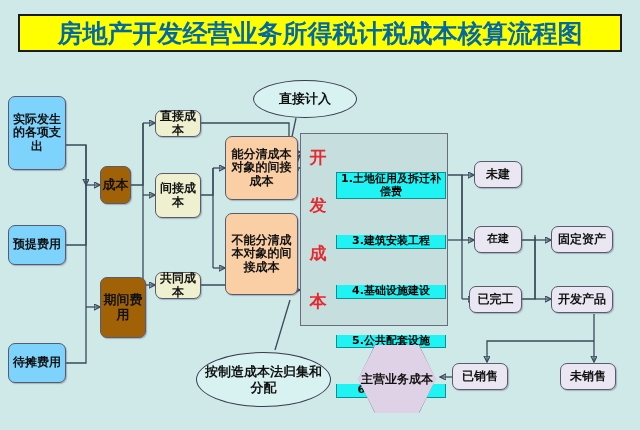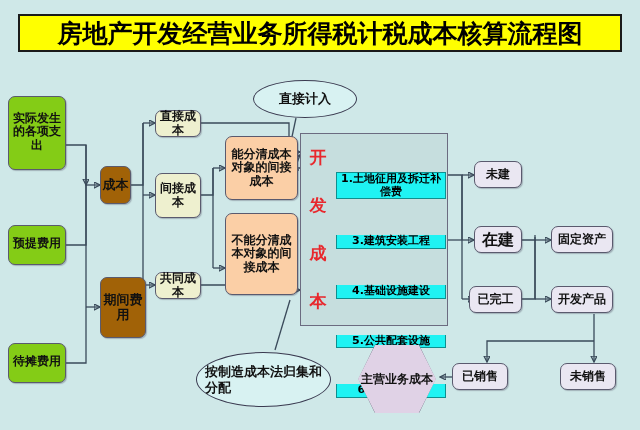--- a/index.html
+++ b/index.html
@@ -11,34 +11,34 @@
   #canvas{position:relative;width:640px;height:430px;background:#cfe8e8;}
 
   
   .title-bar{
     position:absolute;left:18px;top:14px;width:604px;height:38px;
     background:#ffff00;border:2px solid #1a1a1a;
     display:flex;align-items:center;justify-content:center;
     box-sizing:border-box;
   }
   .title-bar span{
-    font-size:25px;font-weight:bold;color:#000000;letter-spacing:0px;
+    font-size:25px;font-weight:bold;color:#0369a1;letter-spacing:0px;
     white-space:nowrap;font-family:"DejaVu Sans","Liberation Sans",sans-serif;
   }
 
   
   .node{
     position:absolute;box-sizing:border-box;
     display:flex;align-items:center;justify-content:center;
     text-align:center;line-height:1.12;
     border:1px solid #5a5a6e;border-radius:7px;
     font-weight:bold;color:#111;
     box-shadow:1px 1px 1px rgba(80,80,100,.35);
   }
-  .pink{background:#84cc16;font-family:Liberation Mono, monospace;}
+  .pink{background:#7dd3fc;}
   .purple{background:#a16207;}
   .yellowish{background:#eef0cf;}
   .orange{background:#fbcfa6;}
   .plain{background:#eae7f2;}
   .cyan{background:#1ff3f3;border:1px solid #118c8c;border-radius:0;box-shadow:none;margin-top:36px;}
 
   
   .dev-wrap{
     position:absolute;left:300px;top:133px;width:148px;height:193px;
     border:1px solid #6b6b80;background:#c6dede;box-sizing:border-box;
@@ -56,21 +56,21 @@
     flex:1;display:flex;align-items:center;justify-content:center;
     font-size:11px;font-weight:bold;color:#000;text-align:center;
     border:1px solid #0f8f8f;border-top:none;line-height:1.15;
   }
   .dev-list .cyan:first-child{border-top:1px solid #0f8f8f;flex:1.55;}
 
   
   .callout{
     position:absolute;border:1px solid #3a3a50;background:#d8f2f2;
     border-radius:50%;display:flex;align-items:center;justify-content:center;
-    text-align:left;font-weight:bold;color:#111;line-height:1.2;
+    text-align:center;font-weight:bold;color:#111;line-height:1.2;
     box-sizing:border-box;
   }
 
   
   .hexagon{
     position:absolute;left:358px;top:345px;width:78px;height:68px;
     background:#e0d2e6;
     clip-path:polygon(22% 0%,78% 0%,100% 50%,78% 100%,22% 100%,0% 50%);
     display:flex;align-items:center;justify-content:center;text-align:center;
     font-size:12px;font-weight:bold;color:#111;line-height:1.18;
@@ -216,21 +216,21 @@
   <div class="callout" style="left:253px;top:80px;width:104px;height:38px;font-size:13px;">
     <span>直接计入</span>
   </div>
   <div class="callout" style="left:196px;top:352px;width:135px;height:55px;font-size:13px;padding:0 8px;">
     <span>按制造成本法归集和分配</span>
   </div>
 
   <div class="node plain" style="left:474px;top:161px;width:48px;height:27px;font-size:12px;">
     <span>未建</span>
   </div>
-  <div class="node plain" style="left:474px;top:226px;width:48px;height:27px;font-size:16px;">
+  <div class="node plain" style="left:474px;top:226px;width:48px;height:27px;font-size:11px;">
     <span>在建</span>
   </div>
   <div class="node plain" style="left:469px;top:286px;width:53px;height:27px;font-size:12px;">
     <span>已完工</span>
   </div>
 
   <div class="node plain" style="left:551px;top:226px;width:62px;height:27px;font-size:12px;">
     <span>固定资产</span>
   </div>
   <div class="node plain" style="left:551px;top:286px;width:62px;height:27px;font-size:12px;">

